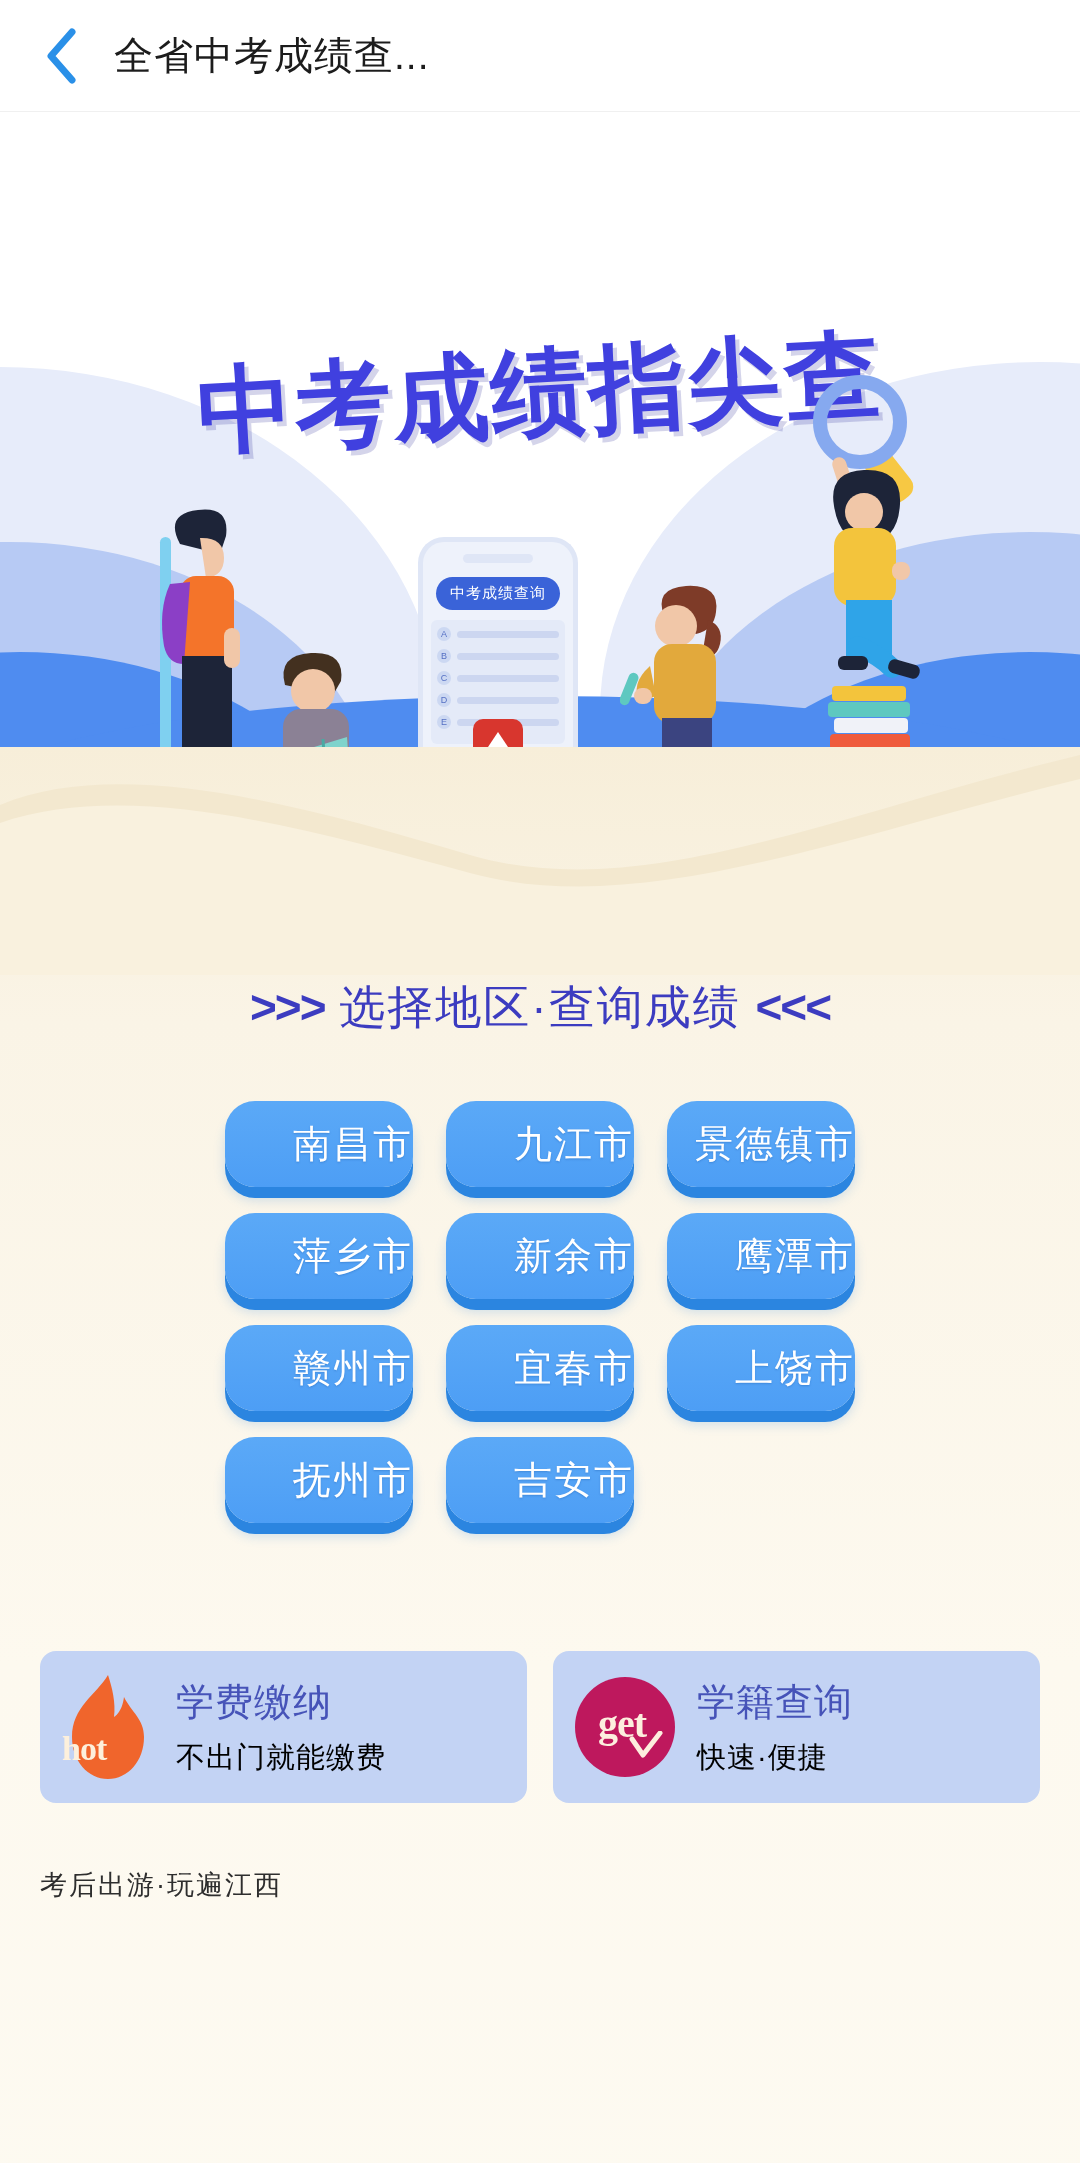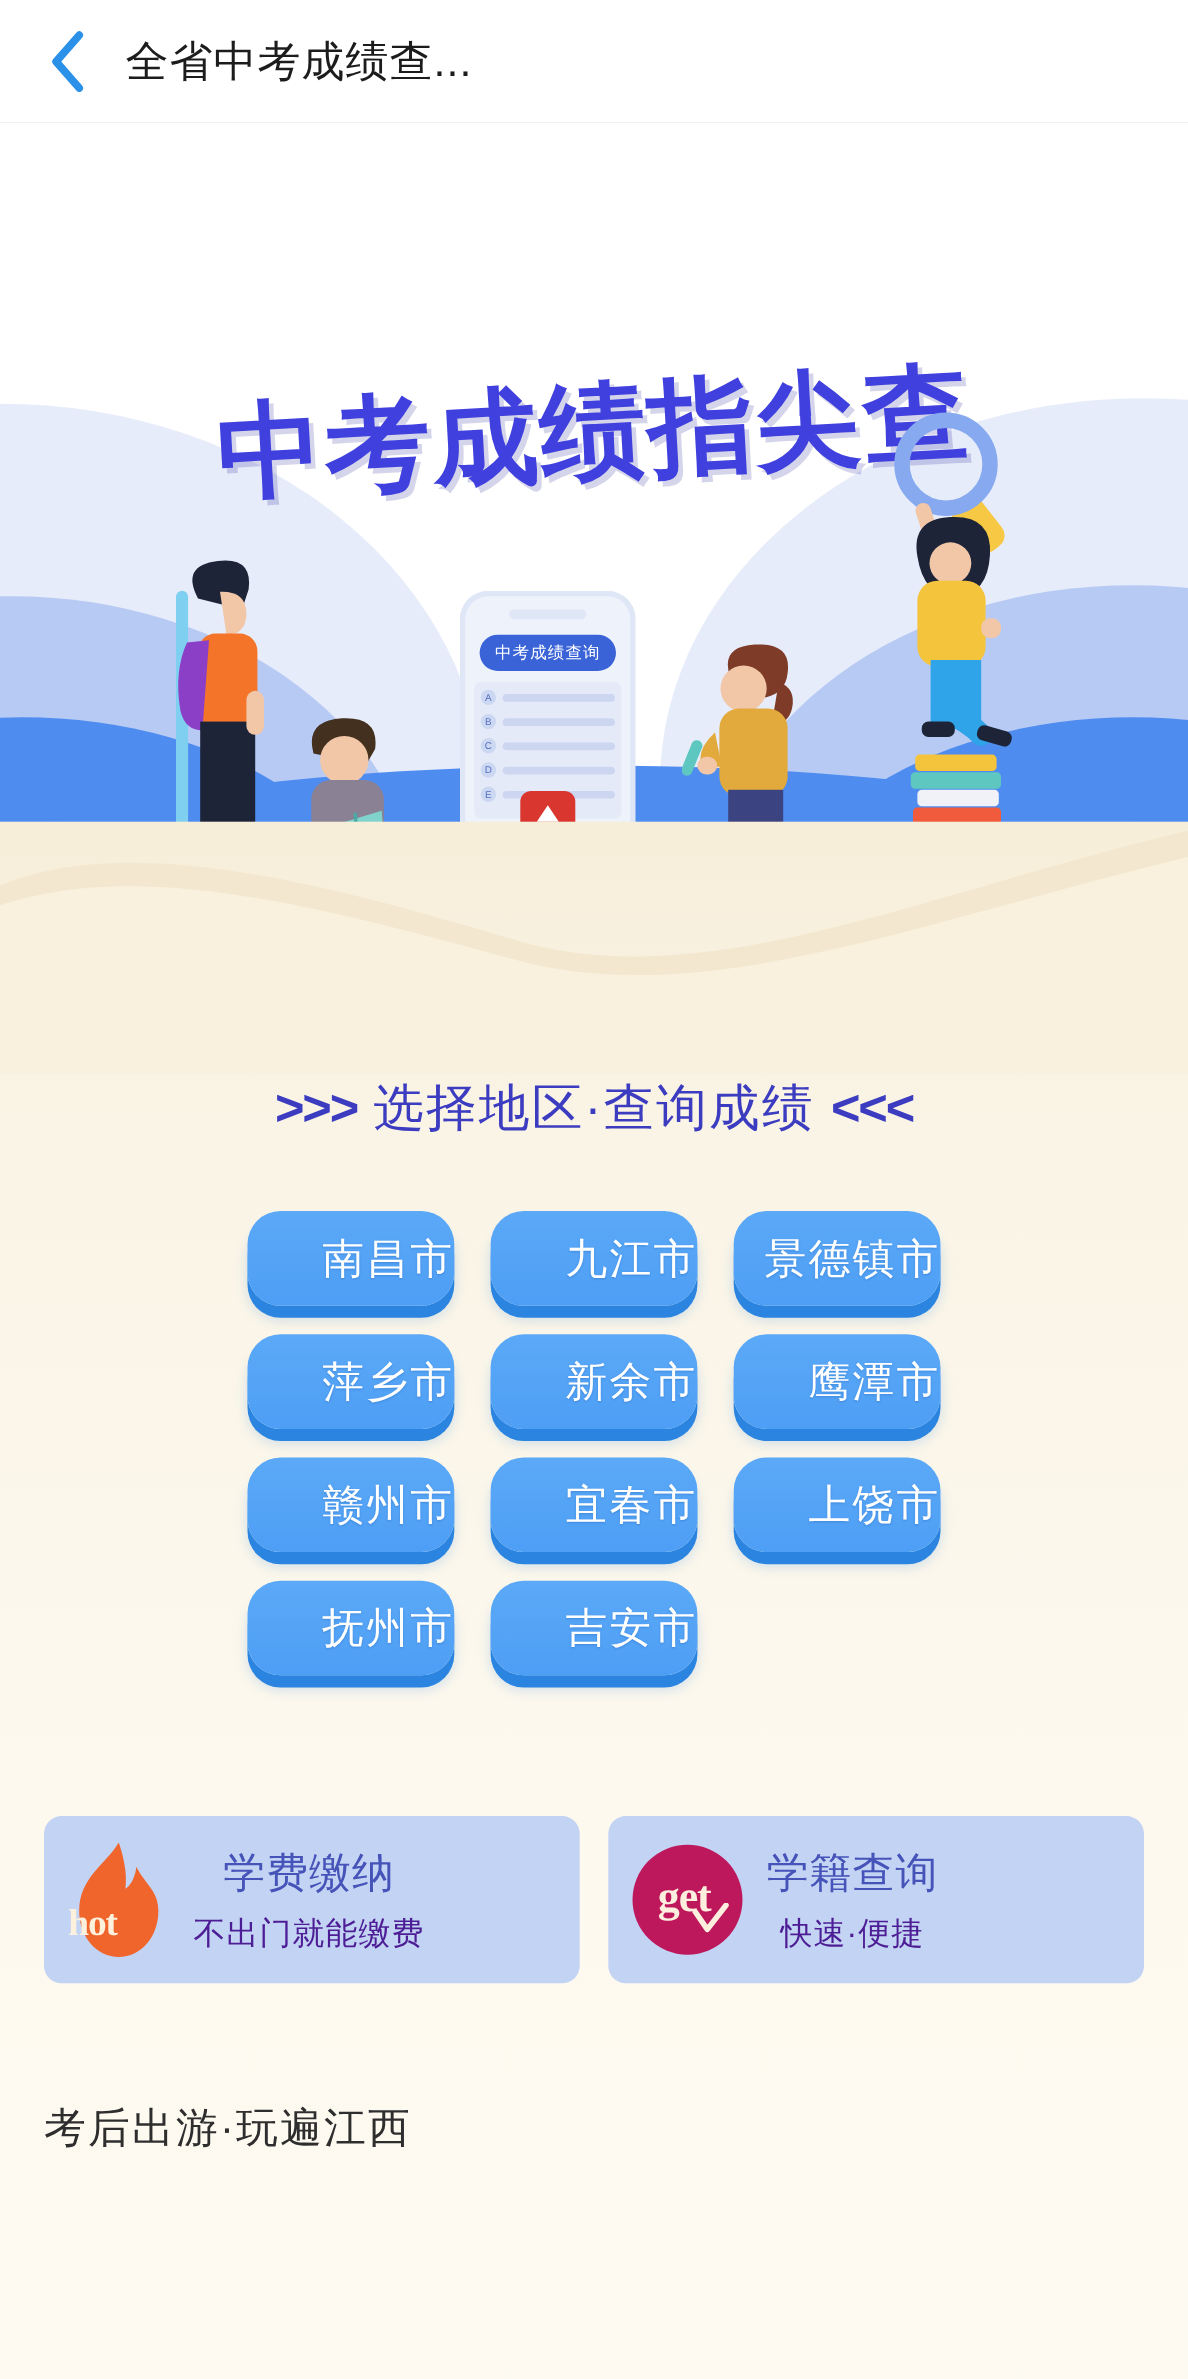--- a/index.html
+++ b/index.html
@@ -255,23 +255,23 @@
     flex: 1 1 0;
     height: 152px;
     background: #c3d3f4;
     border-radius: 16px;
     display: flex;
     align-items: center;
     padding: 0 22px;
     gap: 22px;
     cursor: pointer;
   }
-  .svc-txt { display:flex; flex-direction:column; gap:10px;align-items:center; }
+  .svc-txt { display:flex; flex-direction:column; gap:10px; }
   .svc-title { font-size: 38px; color:#4653b8; letter-spacing:1px; }
-  .svc-sub   { font-size: 29px; color:#4c1d95; letter-spacing:1px; }
+  .svc-sub   { font-size: 29px; color:#000000; letter-spacing:1px; }
 
   .flame {
     position: relative;
     width: 92px; height: 108px;
     flex: 0 0 auto;
   }
   .flame-label {
     position:absolute; left:0; right:4px; top:57px;
     text-align:left;
     font-size: 34px; font-weight:700; color:#fdf0dc;
@@ -289,22 +289,22 @@
     text-align:center;
     font-size: 40px; font-weight:700; color:#fdeede;
     font-family: "Liberation Serif", serif;
     letter-spacing: -1px;
   }
   .get-check { position:absolute; right:12px; bottom:12px; }
 
   .bottom-title {
     position: relative;
     z-index: 12;
-    margin: 106px 0 0 40px;
-    font-size: 38px;
+    margin: 64px 0 0 40px;
+    font-size: 27px;
     color: #2e2e2e;
     letter-spacing: 2px;
   }
 </style>
 </head>
 <body>
 
 <div class="header">
 
   <div class="back-btn">

